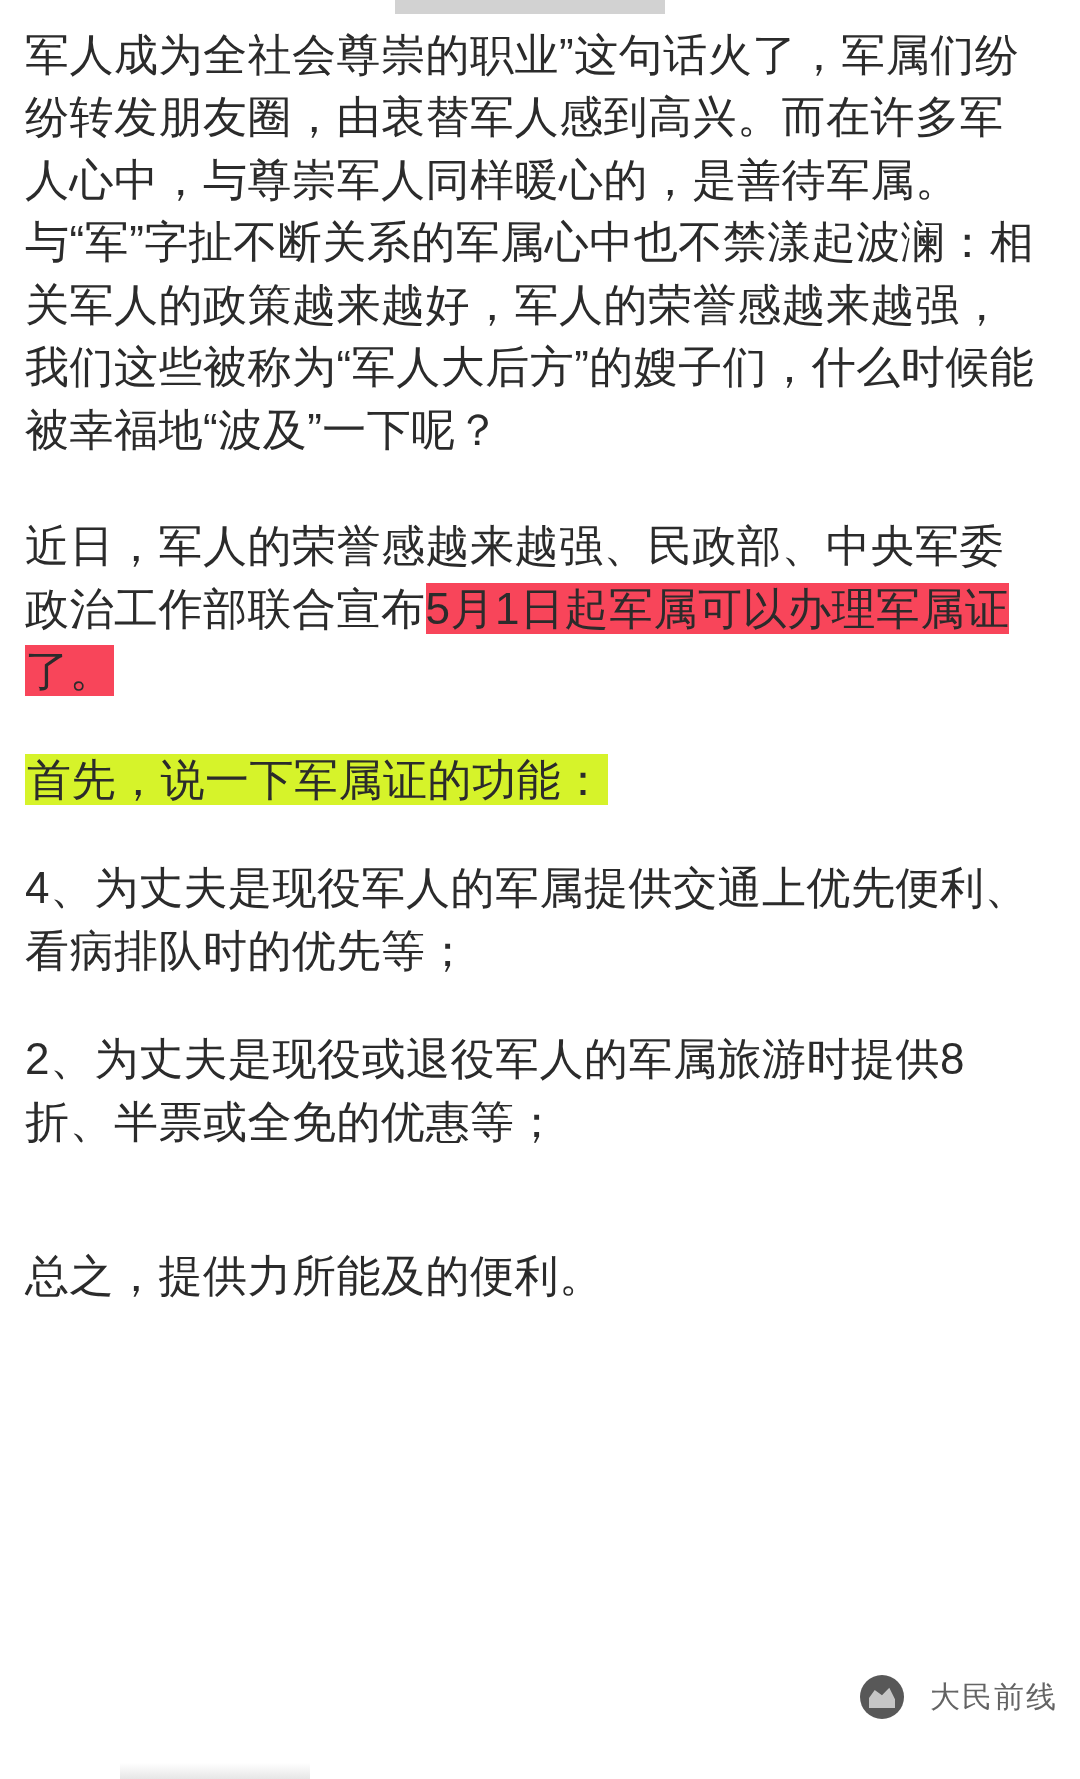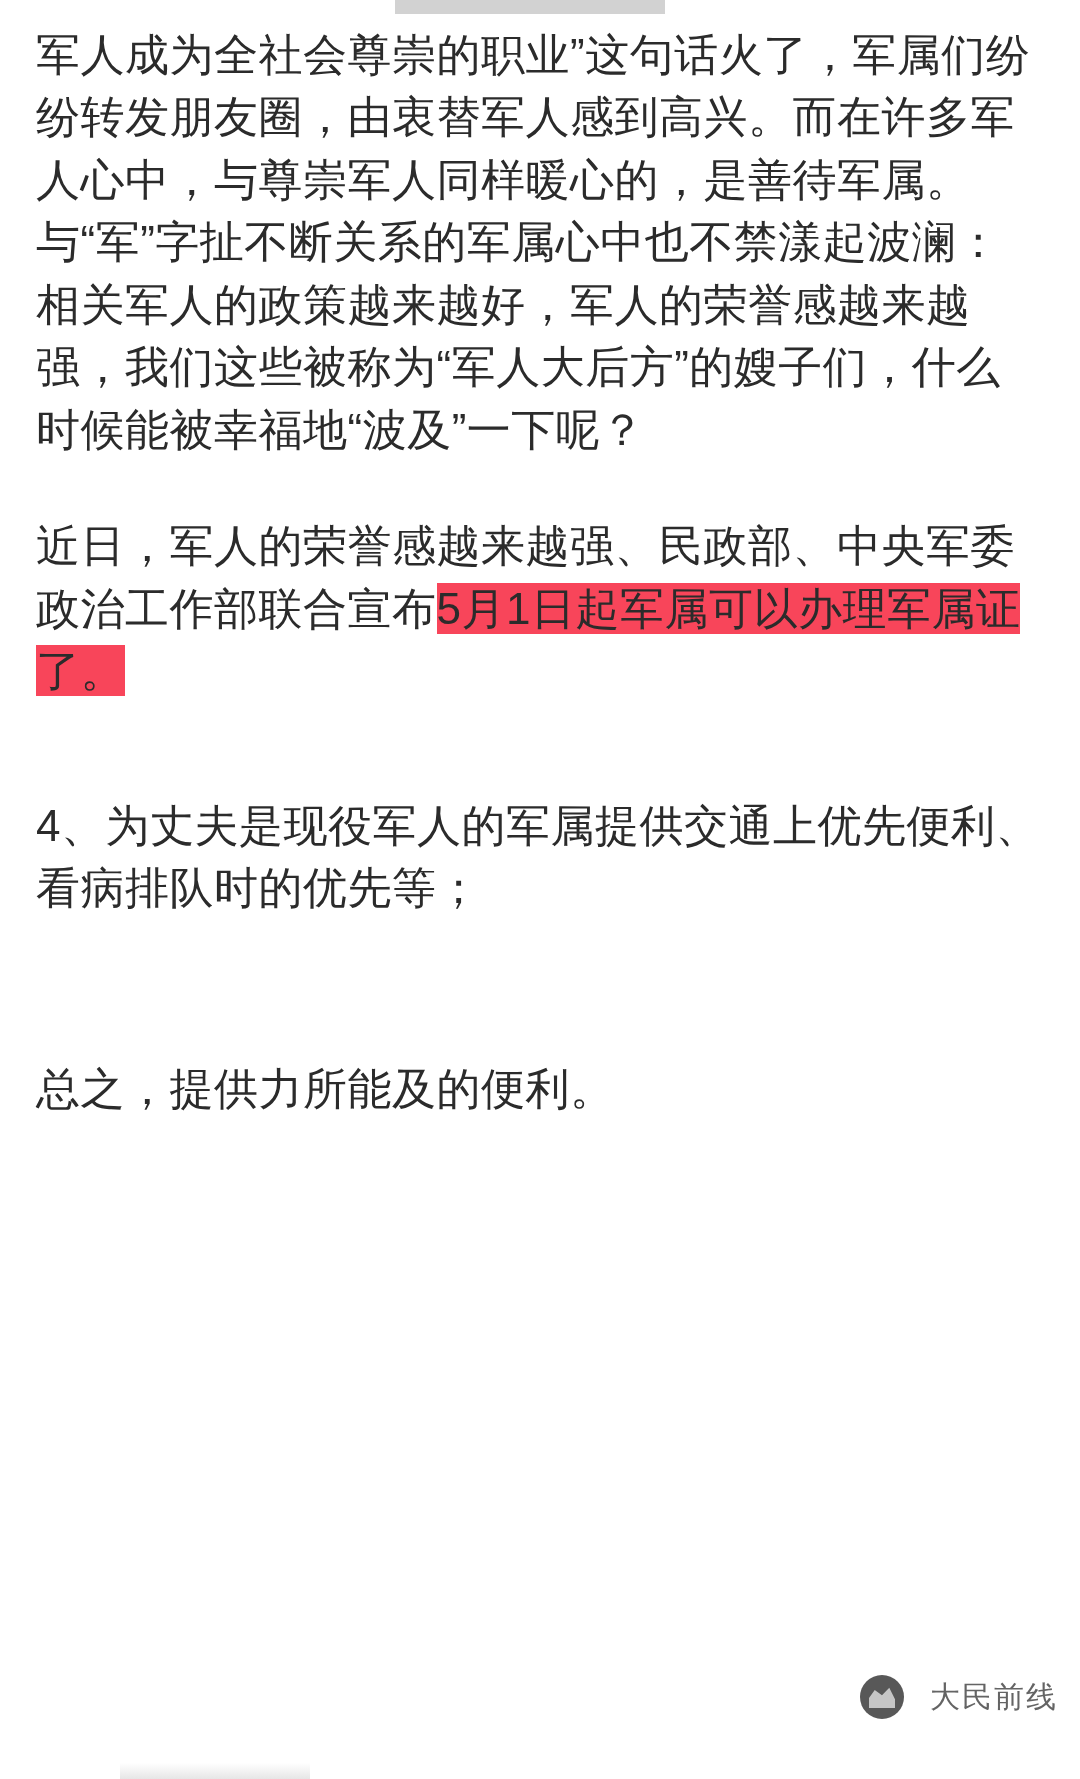--- a/index.html
+++ b/index.html
@@ -34,21 +34,21 @@
   }
 
   .page {
     position: absolute;
     top: 14px;
     left: 0;
     width: 1080px;
     height: 1765px;
     background: #ffffff;
     box-sizing: border-box;
-    padding: 10px 36px 0 36px;
+    padding: 10px 36px 0 25px;
   }
 
   .para {
     font-size: 44px;
     line-height: 1.42;
     color: #2b2b2b;
     letter-spacing: 0.5px;
     margin: 0 0 0 0;
     font-family: "Liberation Sans", sans-serif;
     word-break: break-all;
@@ -133,27 +133,29 @@
 <div class="page">
 
   <p class="para">军人成为全社会尊崇的职业”这句话火了，军属们纷纷转发朋友圈，由衷替军人感到高兴。而在许多军人心中，与尊崇军人同样暖心的，是善待军属。与“军”字扯不断关系的军属心中也不禁漾起波澜：相关军人的政策越来越好，军人的荣誉感越来越强，我们这些被称为“军人大后方”的嫂子们，什么时候能被幸福地“波及”一下呢？</p>
 
   <div class="gap-lg"></div>
 
   <p class="para"><span>近日，军人的荣誉感越来越强、民政部、中央军委政治工作部联合宣布</span><span class="hl-red">5月1日起军属可以办理军属证了。</span></p>
 
   <div class="gap-md"></div>
 
+  <p class="para"><span class="hl-green">首先，说一下军属证的功能：</span></p>
 
   <div class="gap-md"></div>
 
   <p class="para">4、为丈夫是现役军人的军属提供交通上优先便利、看病排队时的优先等；</p>
 
   <div class="gap-md"></div>
 
+  <p class="para">2、为丈夫是现役或退役军人的军属旅游时提供8折、半票或全免的优惠等；</p>
 
   <div class="gap-md"></div>
 
 
   <div class="gap-md"></div>
 
   <p class="para">总之，提供力所能及的便利。</p>
 
 </div>
 

